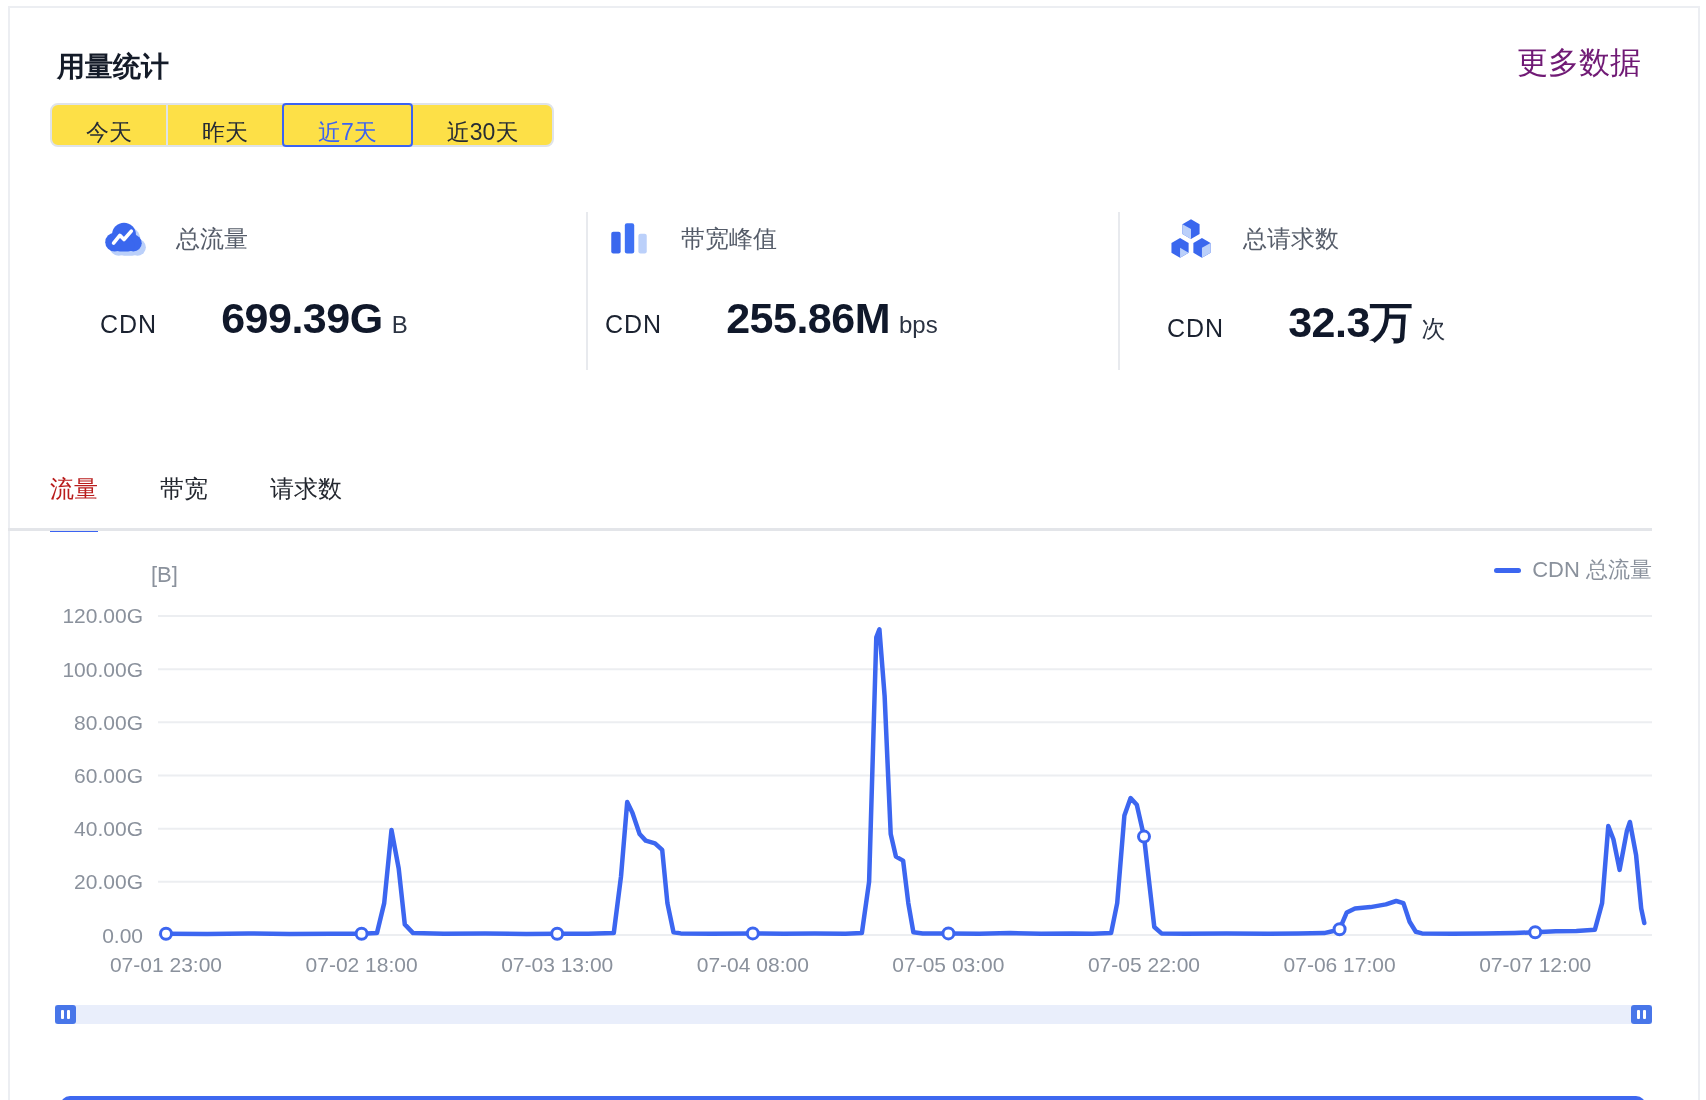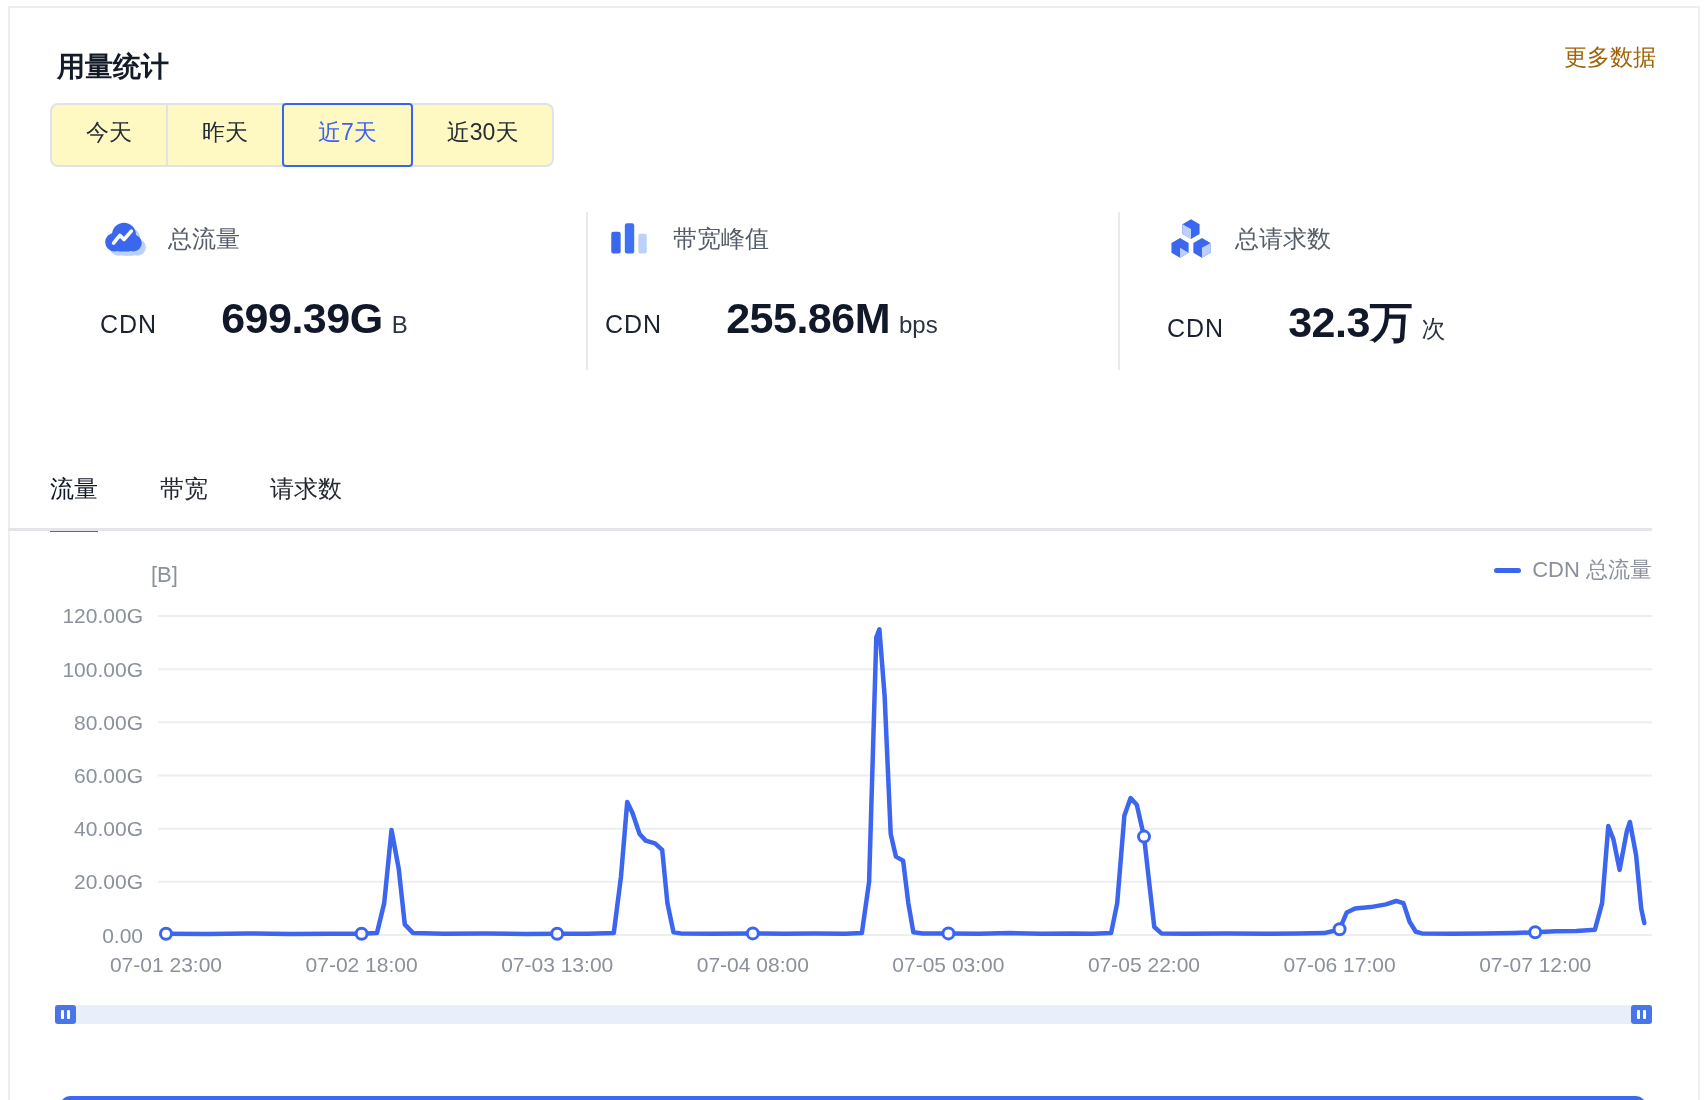--- a/index.html
+++ b/index.html
@@ -4,46 +4,46 @@
 <style>
   * { margin:0; padding:0; box-sizing:border-box; }
   html,body { width:1706px; height:1100px; overflow:hidden; background:#ffffff;
     font-family:"Liberation Sans","DejaVu Sans",sans-serif; }
   .abs { position:absolute; }
   .panel-border { position:absolute; left:8px; top:6px; width:1692px; height:1094px;
     border:2px solid #ECEEF2; border-bottom:none; pointer-events:none; }
 
   
   .page-title { left:57px; top:48px; font-size:28px; font-weight:700; color:#141B28; }
-  .more-link { top:42px; right:50px; font-size:23px; color:#a16207; cursor:pointer; text-decoration:none; }
+  .more-link { top:42px; right:65px; font-size:31px; color:#701a75; cursor:pointer; text-decoration:none; }
 
   
   .range-tabs { left:50px; top:103px; display:inline-flex; border-radius:8px; }
-  .range-tab { position:relative; line-height:54px; height:64px; padding:0 34px; font-size:23px;
-    color:#262C35; background:#fef9c3; border:2px solid #DFE3E9; margin-left:-2px; cursor:pointer; }
+  .range-tab { position:relative; line-height:54px; height:44px; padding:0 34px; font-size:23px;
+    color:#262C35; background:#fde047; border:2px solid #DFE3E9; margin-left:-2px; cursor:pointer; }
   .range-tab:first-child { margin-left:0; border-radius:8px 0 0 8px; }
   .range-tab:last-child { border-radius:0 8px 8px 0; }
   .range-tab.active { border-color:#3B63F2; color:#3B63F2; z-index:2; border-radius:4px; }
 
   
   .stat-divider { top:212px; width:2px; height:158px; background:#E8EAEE; }
   .stat-card { top:218px; }
-  .stat-head { display:flex; align-items:center; gap:20px; }
+  .stat-head { display:flex; align-items:center; gap:28px; }
   .stat-head svg { width:48px; height:42px; flex:0 0 auto; }
   .stat-label { font-size:24px; color:#555C69; }
   .stat-body { display:flex; align-items:baseline; margin-top:34px; }
   .stat-product { font-size:25px; color:#1B2230; letter-spacing:1px; }
   .stat-value { font-size:43px; font-weight:700; color:#10182A; margin-left:64px; letter-spacing:-0.5px; }
   .stat-unit { font-size:24px; color:#2B3342; margin-left:9px; }
 
   
   .chart-tabs { left:50px; top:473px; display:flex; }
   .chart-tab { font-size:24px; color:#23272F; margin-right:62px; padding-bottom:23px;
     border-bottom:4px solid transparent; cursor:pointer; }
-  .chart-tab.active { color:#0f172a; border-bottom-color:#3B63F2; }
+  .chart-tab.active { color:#b91c1c; border-bottom-color:#3B63F2; }
   .tabs-rule { left:8px; top:528px; width:1644px; height:3px; background:#E3E5E9; }
 
   
   .unit-label { left:151px; top:562px; font-size:22px; color:#8A919C; }
   .legend { top:555px; right:54px; display:flex; align-items:center; gap:11px; cursor:pointer; }
   .legend-dash { width:27px; height:5px; border-radius:2.5px; background:#3C66F0; }
   .legend-text { font-size:22px; color:#8A919C; }
   #chart-svg { position:absolute; left:0; top:540px; }
 
   

